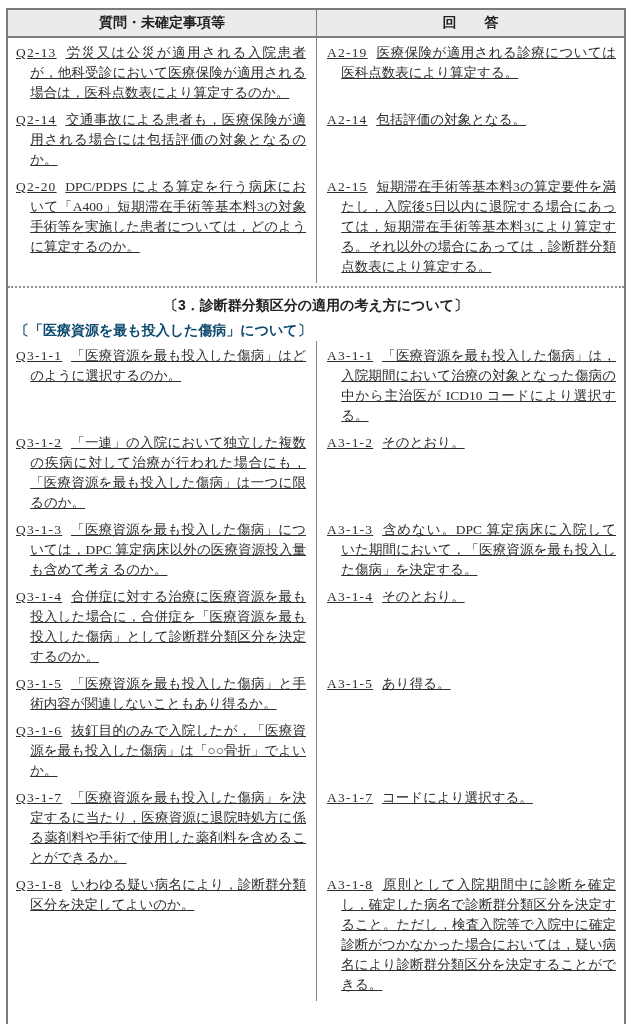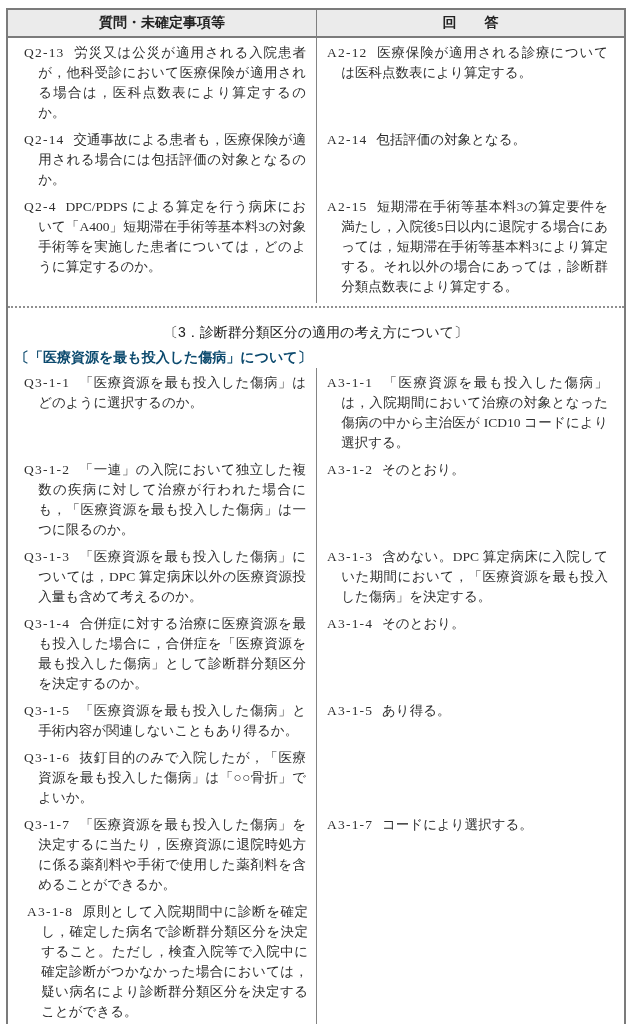--- a/index.html
+++ b/index.html
@@ -18,36 +18,36 @@
     border-bottom:2px solid #7b7b7b;
     font-family:"Liberation Sans","DejaVu Sans",sans-serif;
     font-weight:bold; font-size:14px; color:#222;
   }
   .th { width:50%; display:flex; align-items:center; justify-content:center; box-sizing:border-box; }
   .th-right { border-left:1px solid #7f7f7f; }
   .tbody {
     flex:1 1 auto; overflow:hidden; display:flex; flex-direction:column;
     font-size:13.5px; line-height:20px; text-align:justify;
   }
-  .qa-section { position:relative; padding:1px 8px 3px; }
+  .qa-section { position:relative; padding:1px 0 3px;text-decoration:underline; }
   .qa-section::after {
     content:""; position:absolute; left:50%; top:0; bottom:0; width:1px;
     background:#848484;
   }
   .qa-row { display:grid; grid-template-columns:1fr 1fr; padding:4px 0 3px; }
   .cell { box-sizing:border-box; }
   .cell-q { padding:0 10px 0 8px; }
   .cell-a { padding:0 8px 0 11px; }
   .qa-text { margin:0; padding-left:1.05em; text-indent:-1.05em; }
   .qa-num { letter-spacing:0.09em; margin-right:0.65em; white-space:nowrap; }
   .dotted-sep { height:0; border-top:2px dotted #8f8f8f; margin-top:3px; }
   .section-title {
-    margin:14px 0 2px; text-align:center;
+    margin:7px 0 2px; text-align:center;
     font-family:"Liberation Sans","DejaVu Sans",sans-serif;
-    font-weight:normal; font-size:14px; color:#222; line-height:20px;
+    font-weight:bold; font-size:14px; color:#222; line-height:20px;
   }
   .subsection-title {
     margin:3px 0 1px; padding:0 7px; text-align:left;
     font-family:"Liberation Sans","DejaVu Sans",sans-serif;
     font-weight:bold; font-size:14px; color:#0c4a6e; line-height:20px;
   }
 </style>
 </head>
 <body>
 
@@ -60,36 +60,36 @@
 
   <div class="tbody">
 
     <section class="qa-section">
 
       <div class="qa-row">
         <div class="cell cell-q">
           <p class="qa-text"><span class="qa-num">Q2-13</span><span>労災又は公災が適用される入院患者が，他科受診において医療保険が適用される場合は，医科点数表により算定するのか。</span></p>
         </div>
         <div class="cell cell-a">
-          <p class="qa-text"><span class="qa-num">A2-12</span><span>医療保険が適用される診療については医科点数表により算定する。</span></p>
+          <p class="qa-text"><span class="qa-num">A2-19</span><span>医療保険が適用される診療については医科点数表により算定する。</span></p>
         </div>
       </div>
 
       <div class="qa-row">
         <div class="cell cell-q">
           <p class="qa-text"><span class="qa-num">Q2-14</span><span>交通事故による患者も，医療保険が適用される場合には包括評価の対象となるのか。</span></p>
         </div>
         <div class="cell cell-a">
           <p class="qa-text"><span class="qa-num">A2-14</span><span>包括評価の対象となる。</span></p>
         </div>
       </div>
 
       <div class="qa-row">
         <div class="cell cell-q">
-          <p class="qa-text"><span class="qa-num">Q2-4</span><span>DPC/PDPS による算定を行う病床において「A400」短期滞在手術等基本料3の対象手術等を実施した患者については，どのように算定するのか。</span></p>
+          <p class="qa-text"><span class="qa-num">Q2-20</span><span>DPC/PDPS による算定を行う病床において「A400」短期滞在手術等基本料3の対象手術等を実施した患者については，どのように算定するのか。</span></p>
         </div>
         <div class="cell cell-a">
           <p class="qa-text"><span class="qa-num">A2-15</span><span>短期滞在手術等基本料3の算定要件を満たし，入院後5日以内に退院する場合にあっては，短期滞在手術等基本料3により算定する。それ以外の場合にあっては，診断群分類点数表により算定する。</span></p>
         </div>
       </div>
 
     </section>
 
     <div class="dotted-sep"></div>
 
@@ -152,20 +152,23 @@
       <div class="qa-row">
         <div class="cell cell-q">
           <p class="qa-text"><span class="qa-num">Q3-1-7</span><span>「医療資源を最も投入した傷病」を決定するに当たり，医療資源に退院時処方に係る薬剤料や手術で使用した薬剤料を含めることができるか。</span></p>
         </div>
         <div class="cell cell-a">
           <p class="qa-text"><span class="qa-num">A3-1-7</span><span>コードにより選択する。</span></p>
         </div>
       </div>
 
       <div class="qa-row">
+        <div class="cell cell-q">
+          <p class="qa-text"><span class="qa-num">Q3-1-8</span><span>いわゆる疑い病名により，診断群分類区分を決定してよいのか。</span></p>
+        </div>
         <div class="cell cell-a">
           <p class="qa-text"><span class="qa-num">A3-1-8</span><span>原則として入院期間中に診断を確定し，確定した病名で診断群分類区分を決定すること。ただし，検査入院等で入院中に確定診断がつかなかった場合においては，疑い病名により診断群分類区分を決定することができる。</span></p>
         </div>
       </div>
 
     </section>
 
   </div>
 </div>
 

